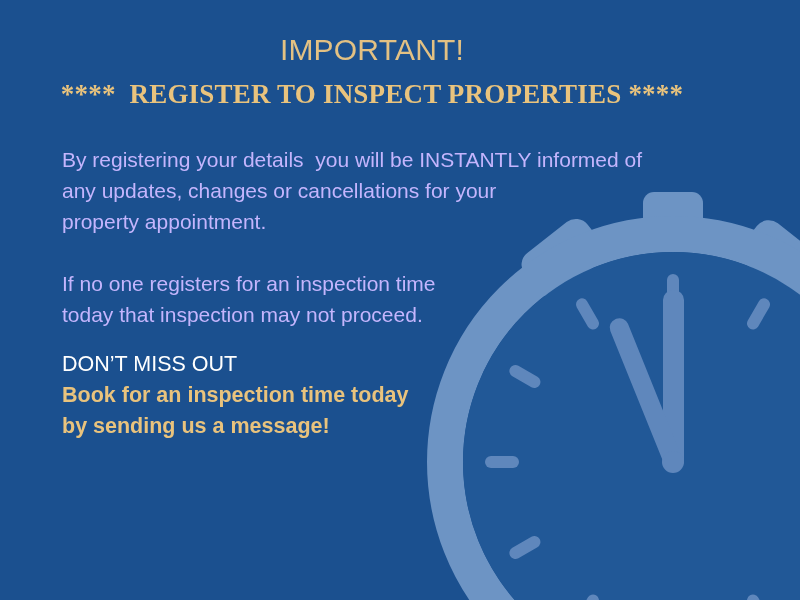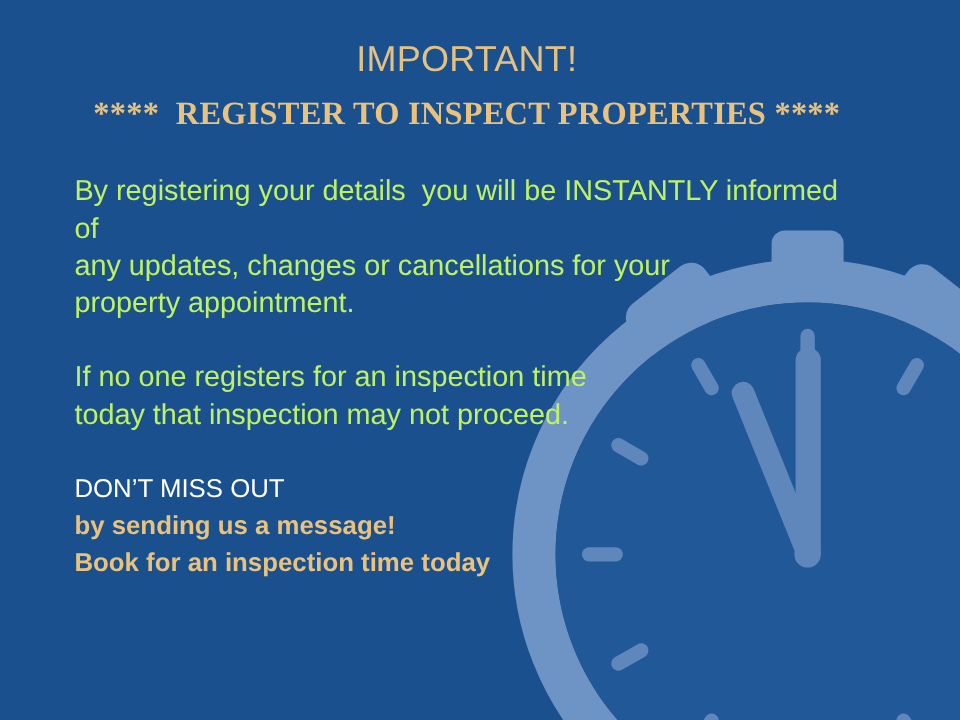--- a/index.html
+++ b/index.html
@@ -30,21 +30,20 @@
   }
 
   
   .heading {
     position: absolute;
     left: 0;
     top: 30px;
     width: 744px;
     text-align: center;
     z-index: 3;
-    padding-left: 17px;
   }
   .heading-line1 {
     color: #e3c183;
     font-size: 30px;
     font-weight: 400;
     line-height: 40px;
     letter-spacing: 0.2px;
   }
   .heading-line2 {
     color: #e9c37d;
@@ -59,29 +58,29 @@
 
   
   .body-copy {
     position: absolute;
     left: 62px;
     top: 144px;
     width: 660px;
     z-index: 3;
   }
   .para {
-    color: #bef264;
-    font-size: 24px;
+    color: #c4b5fd;
+    font-size: 21px;
     font-weight: 400;
     line-height: 31px;
     white-space: pre-wrap;
   }
   .para.gap-before { margin-top: 31px; }
 
-  .cta-block { margin-top: 31px; }
+  .cta-block { margin-top: 19px; }
   .cta-plain {
     color: #ffffff;
     font-size: 21.5px;
     font-weight: 400;
     line-height: 31px;
     white-space: pre-wrap;
   }
   .cta-bold {
     color: #e9c37d;
     font-size: 21.5px;
@@ -163,19 +162,19 @@
 
     <div class="para">By registering your details  you will be INSTANTLY informed of
 any updates, changes or cancellations for your
 property appointment.</div>
 
     <div class="para gap-before">If no one registers for an inspection time
 today that inspection may not proceed.</div>
 
     <div class="cta-block">
       <div class="cta-plain">DON’T MISS OUT</div>
+      <div class="cta-bold">Book for an inspection time today</div>
       <div class="cta-bold">by sending us a message!</div>
-      <div class="cta-bold">Book for an inspection time today</div>
     </div>
 
   </div>
 
 </div>
 
 </body></html>

